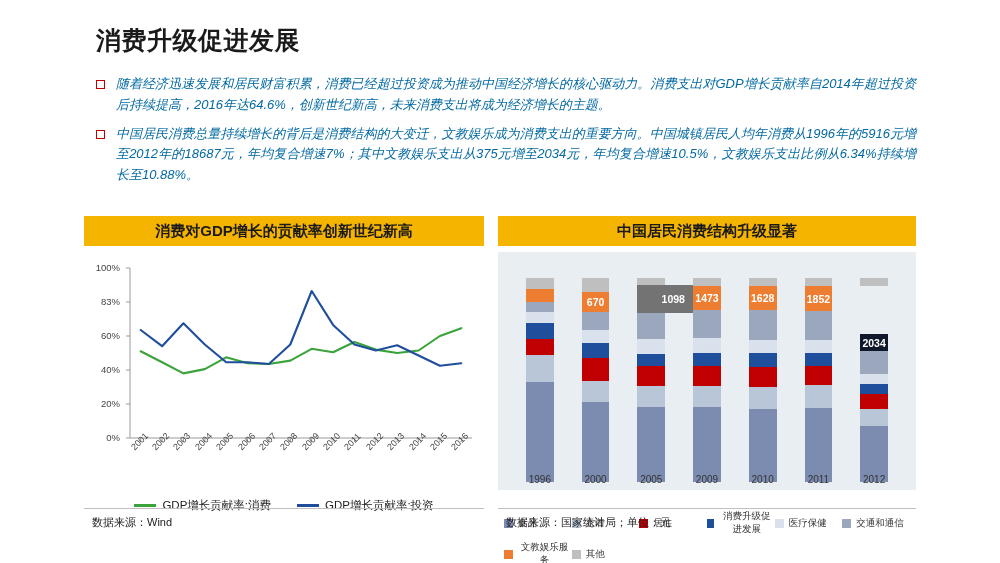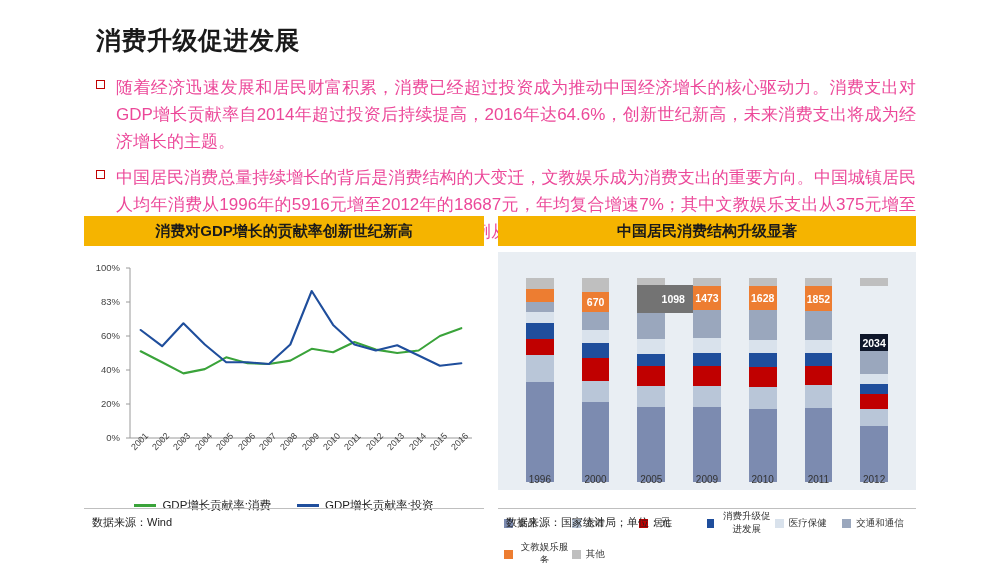--- a/index.html
+++ b/index.html
@@ -45,24 +45,25 @@
   .bullet-marker {
     flex: 0 0 auto;
     width: 9px;
     height: 9px;
     border: 1.6px solid #c00000;
     margin-top: 6px;
     margin-right: 11px;
     box-sizing: border-box;
   }
   .bullet-text {
-    font-size: 17px;
+    font-size: 13px;
     line-height: 1.6;
-    color: #ec4899;
+    color: #0369a1;
     text-align: justify;
+    font-style: italic;
   }
 
   
   .panel {
     position: absolute;
     box-sizing: border-box;
   }
   .panel-header {
     background: #f5b400;
     color: #1a1a1a;

